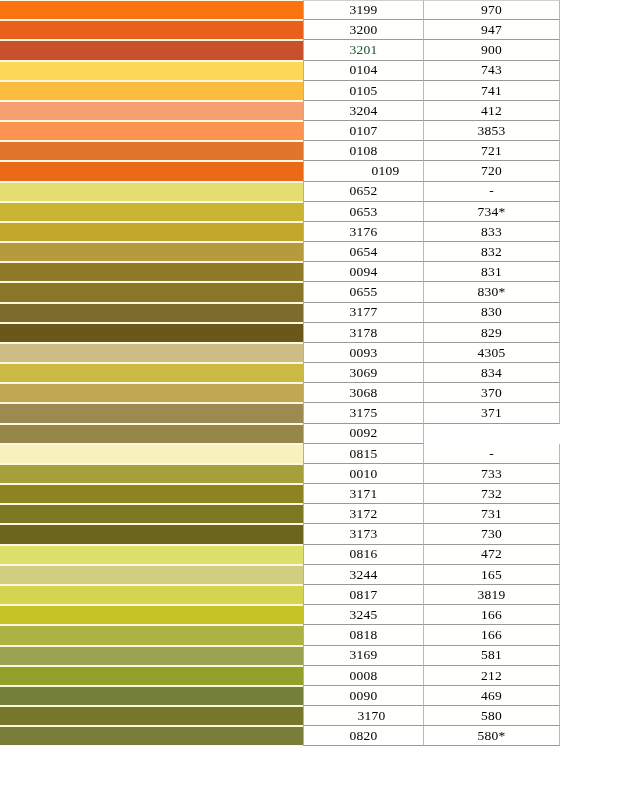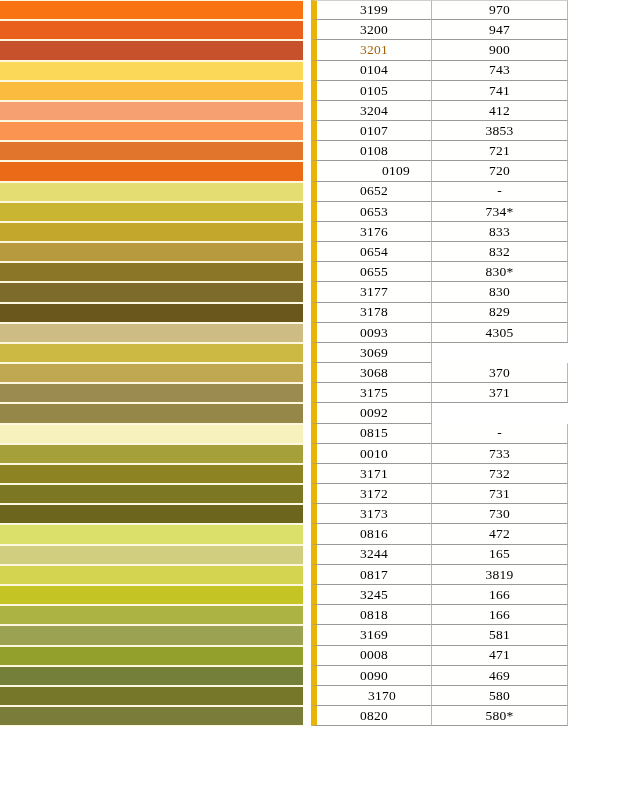--- a/index.html
+++ b/index.html
@@ -55,22 +55,21 @@
     border-bottom: 1px solid #9a9a9a;
     border-right: 1px solid #b8b8b8;
     font-size: 13.5px;
     color: #000000;
     letter-spacing: 0.2px;
     line-height: 1;
   }
   .code-cell.c1 {
     flex: 0 0 121px;
     width: 121px;
-    border-left: 6px solid #eab308;
-    margin-left: 8px;
+    border-left: 1px solid #eab308;
   }
   .code-cell.c2 {
     flex: 0 0 136px;
     width: 136px;
   }
   .tail {
     flex: 1 1 auto;
     background: #ffffff;
   }
   .row:first-child .code-cell { border-top: 1px solid #cfcfcf; }
@@ -93,21 +92,21 @@
           <div class="swatch" style="background-color: rgb(232, 96, 28);"></div>
         </div>
         <div class="code-cell c1" style="background: rgb(255, 255, 253); color: rgb(0, 0, 0);">3200</div>
         <div class="code-cell c2" style="background: rgb(255, 255, 253); color: rgb(0, 0, 0);">947</div>
         <div class="tail"></div>
       </div>
       <div class="row">
         <div class="swatch-cell" style="background: rgb(253, 247, 222);">
           <div class="swatch" style="background-color: rgb(199, 81, 42);"></div>
         </div>
-        <div class="code-cell c1" style="background: rgb(255, 255, 253); color: #a16207;">3201</div>
+        <div class="code-cell c1" style="background: rgb(255, 255, 253); color: #14532d;">3201</div>
         <div class="code-cell c2" style="background: rgb(255, 255, 253); color: rgb(0, 0, 0);">900</div>
         <div class="tail"></div>
       </div>
       <div class="row">
         <div class="swatch-cell" style="background: rgb(253, 247, 222);">
           <div class="swatch" style="background-color: rgb(252, 216, 89);"></div>
         </div>
         <div class="code-cell c1" style="background: rgb(255, 255, 253); color: rgb(0, 0, 0);">0104</div>
         <div class="code-cell c2" style="background: rgb(255, 255, 253); color: rgb(0, 0, 0);">743</div>
         <div class="tail"></div>
@@ -179,20 +178,28 @@
       <div class="row">
         <div class="swatch-cell" style="background: rgb(253, 247, 222);">
           <div class="swatch" style="background-color: rgb(182, 154, 61);"></div>
         </div>
         <div class="code-cell c1" style="background: rgb(255, 255, 253); color: rgb(0, 0, 0);">0654</div>
         <div class="code-cell c2" style="background: rgb(255, 255, 253); color: rgb(0, 0, 0);">832</div>
         <div class="tail"></div>
       </div>
       <div class="row">
         <div class="swatch-cell" style="background: rgb(253, 247, 222);">
+          <div class="swatch" style="background-color: rgb(143, 122, 40);"></div>
+        </div>
+        <div class="code-cell c1" style="background: rgb(255, 255, 253); color: rgb(0, 0, 0);">0094</div>
+        <div class="code-cell c2" style="background: rgb(255, 255, 253); color: rgb(0, 0, 0);">831</div>
+        <div class="tail"></div>
+      </div>
+      <div class="row">
+        <div class="swatch-cell" style="background: rgb(253, 247, 222);">
           <div class="swatch" style="background-color: rgb(139, 117, 38);"></div>
         </div>
         <div class="code-cell c1" style="background: rgb(255, 255, 253); color: rgb(0, 0, 0);">0655</div>
         <div class="code-cell c2" style="background: rgb(255, 255, 253); color: rgb(0, 0, 0);">830*</div>
         <div class="tail"></div>
       </div>
       <div class="row">
         <div class="swatch-cell" style="background: rgb(253, 247, 222);">
           <div class="swatch" style="background-color: rgb(124, 107, 42);"></div>
         </div>
@@ -214,20 +221,21 @@
         </div>
         <div class="code-cell c1" style="background: rgb(255, 255, 253); color: rgb(0, 0, 0);">0093</div>
         <div class="code-cell c2" style="background: rgb(255, 255, 253); color: rgb(0, 0, 0);">4305</div>
         <div class="tail"></div>
       </div>
       <div class="row">
         <div class="swatch-cell" style="background: rgb(253, 247, 222);">
           <div class="swatch" style="background-color: rgb(204, 185, 68);"></div>
         </div>
         <div class="code-cell c1" style="background: rgb(255, 255, 253); color: rgb(0, 0, 0);">3069</div>
+        <div class="code-cell c2" style="background: rgb(255, 255, 253); color: rgb(0, 0, 0);">834</div>
         <div class="tail"></div>
       </div>
       <div class="row">
         <div class="swatch-cell" style="background: rgb(253, 247, 222);">
           <div class="swatch" style="background-color: rgb(191, 168, 81);"></div>
         </div>
         <div class="code-cell c1" style="background: rgb(255, 255, 253); color: rgb(0, 0, 0);">3068</div>
         <div class="code-cell c2" style="background: rgb(255, 255, 253); color: rgb(0, 0, 0);">370</div>
         <div class="tail"></div>
       </div>
@@ -333,21 +341,21 @@
         </div>
         <div class="code-cell c1" style="background: rgb(255, 255, 253); color: rgb(0, 0, 0);">3169</div>
         <div class="code-cell c2" style="background: rgb(255, 255, 253); color: rgb(0, 0, 0);">581</div>
         <div class="tail"></div>
       </div>
       <div class="row">
         <div class="swatch-cell" style="background: rgb(253, 247, 222);">
           <div class="swatch" style="background-color: rgb(147, 160, 44);"></div>
         </div>
         <div class="code-cell c1" style="background: rgb(255, 255, 253); color: rgb(0, 0, 0);">0008</div>
-        <div class="code-cell c2" style="background: rgb(255, 255, 253); color: rgb(0, 0, 0);">471</div>
+        <div class="code-cell c2" style="background: rgb(255, 255, 253); color: rgb(0, 0, 0);">212</div>
         <div class="tail"></div>
       </div>
       <div class="row">
         <div class="swatch-cell" style="background: rgb(253, 247, 222);">
           <div class="swatch" style="background-color: rgb(116, 128, 58);"></div>
         </div>
         <div class="code-cell c1" style="background: rgb(255, 255, 253); color: rgb(0, 0, 0);">0090</div>
         <div class="code-cell c2" style="background: rgb(255, 255, 253); color: rgb(0, 0, 0);">469</div>
         <div class="tail"></div>
       </div>

